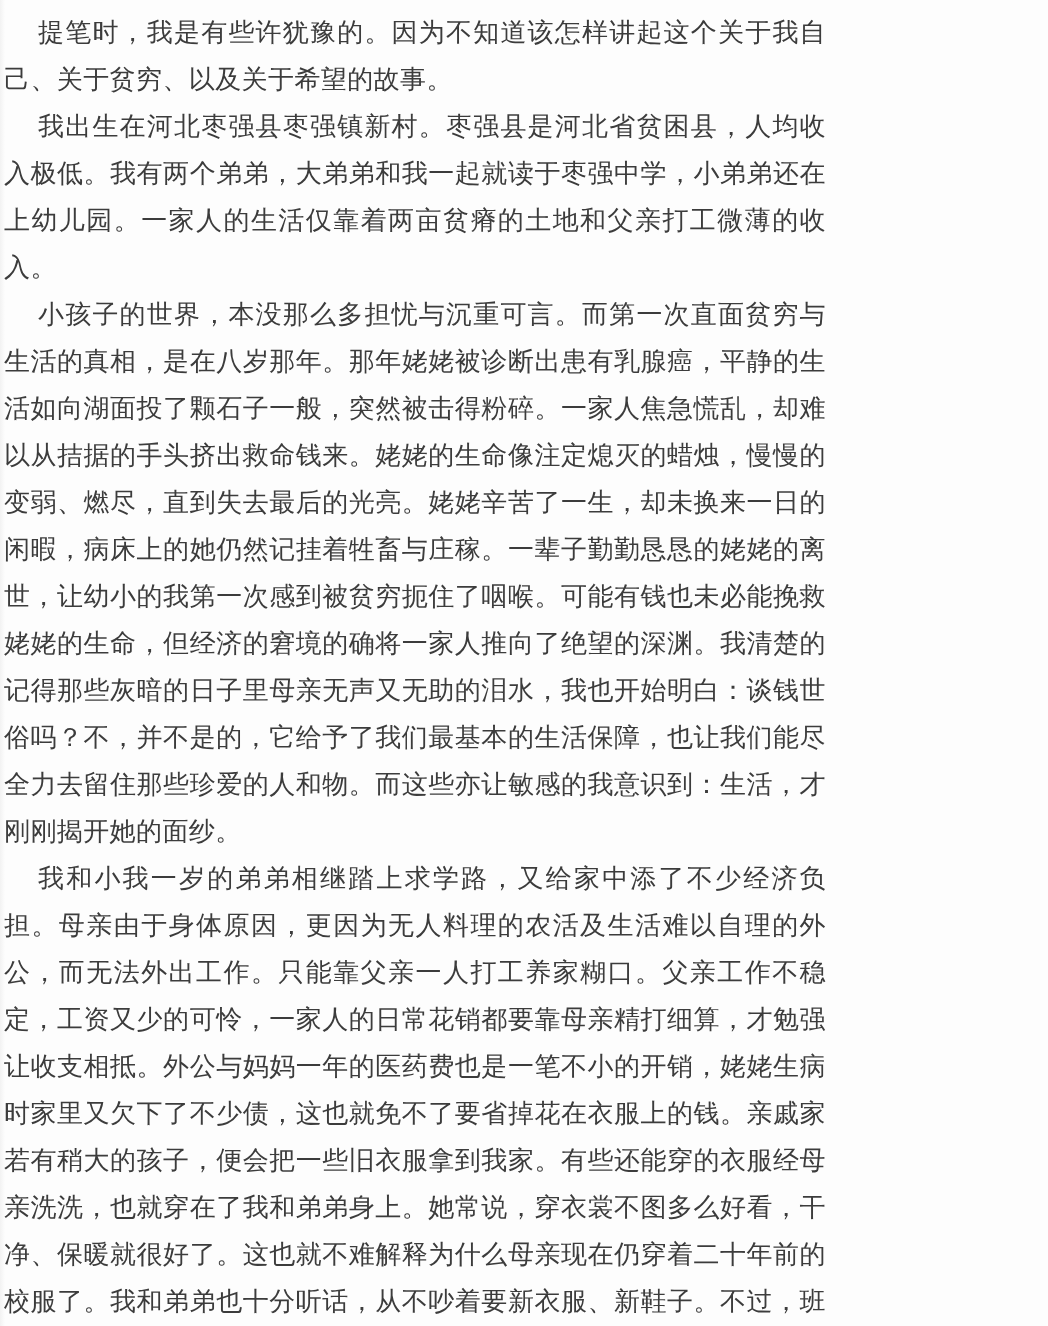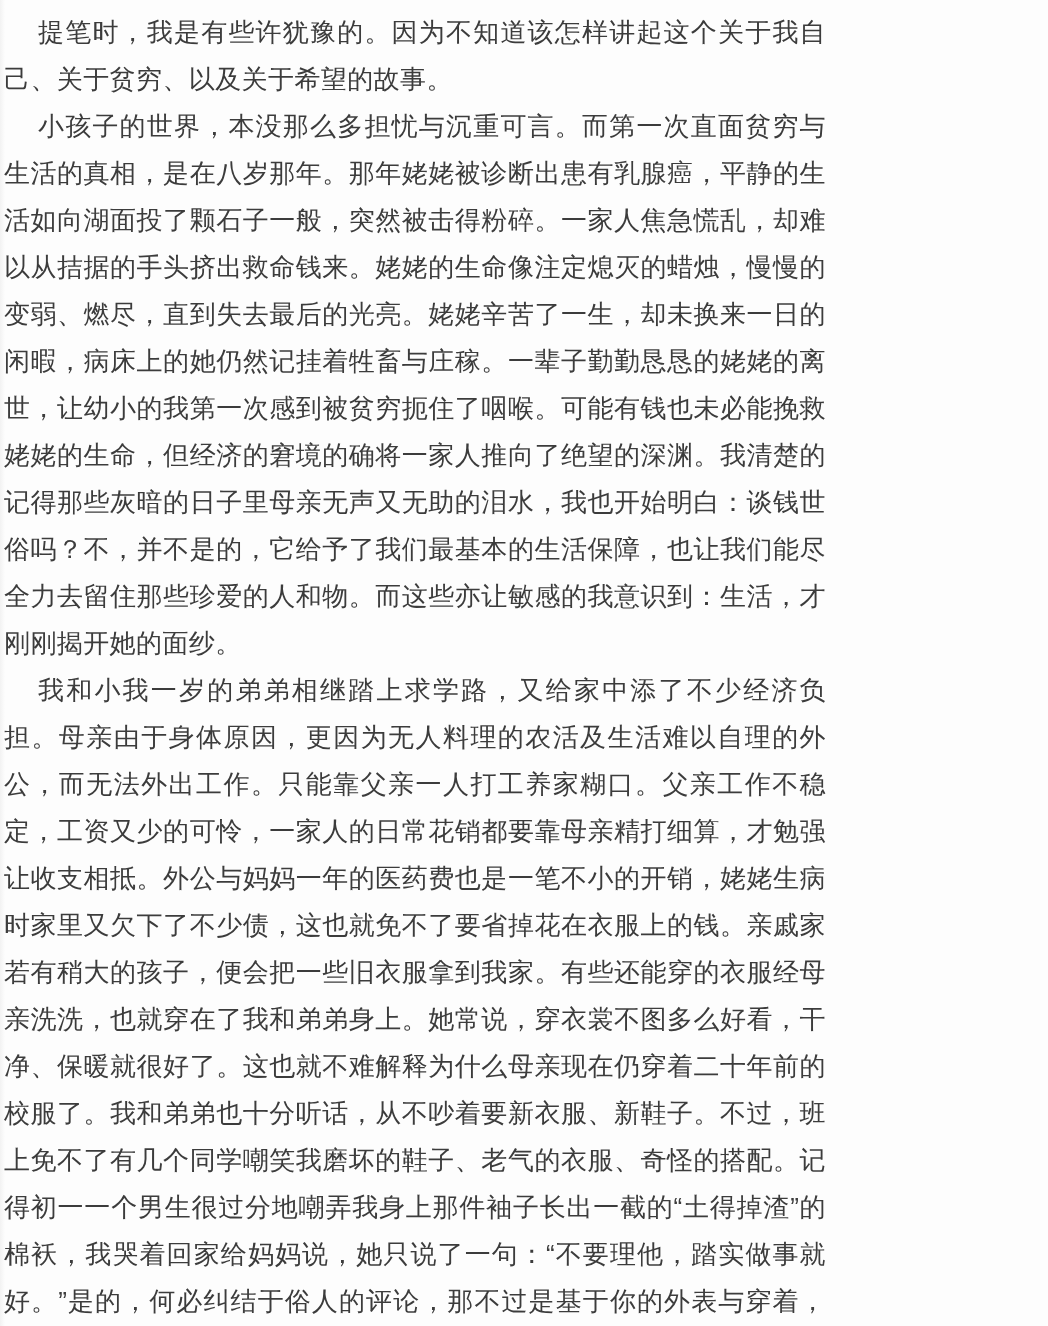--- a/index.html
+++ b/index.html
@@ -28,16 +28,17 @@
     text-indent: 34px;
     word-break: break-all;
   }
 </style>
 </head>
 <body>
 
 <div class="page">
   <div class="essay">
     <p>提笔时，我是有些许犹豫的。因为不知道该怎样讲起这个关于我自己、关于贫穷、以及关于希望的故事。</p>
+    <p>我出生在河北枣强县枣强镇新村。枣强县是河北省贫困县，人均收入极低。我有两个弟弟，大弟弟和我一起就读于枣强中学，小弟弟还在上幼儿园。一家人的生活仅靠着两亩贫瘠的土地和父亲打工微薄的收入。</p>
     <p>小孩子的世界，本没那么多担忧与沉重可言。而第一次直面贫穷与生活的真相，是在八岁那年。那年姥姥被诊断出患有乳腺癌，平静的生活如向湖面投了颗石子一般，突然被击得粉碎。一家人焦急慌乱，却难以从拮据的手头挤出救命钱来。姥姥的生命像注定熄灭的蜡烛，慢慢的变弱、燃尽，直到失去最后的光亮。姥姥辛苦了一生，却未换来一日的闲暇，病床上的她仍然记挂着牲畜与庄稼。一辈子勤勤恳恳的姥姥的离世，让幼小的我第一次感到被贫穷扼住了咽喉。可能有钱也未必能挽救姥姥的生命，但经济的窘境的确将一家人推向了绝望的深渊。我清楚的记得那些灰暗的日子里母亲无声又无助的泪水，我也开始明白：谈钱世俗吗？不，并不是的，它给予了我们最基本的生活保障，也让我们能尽全力去留住那些珍爱的人和物。而这些亦让敏感的我意识到：生活，才刚刚揭开她的面纱。</p>
     <p>我和小我一岁的弟弟相继踏上求学路，又给家中添了不少经济负担。母亲由于身体原因，更因为无人料理的农活及生活难以自理的外公，而无法外出工作。只能靠父亲一人打工养家糊口。父亲工作不稳定，工资又少的可怜，一家人的日常花销都要靠母亲精打细算，才勉强让收支相抵。外公与妈妈一年的医药费也是一笔不小的开销，姥姥生病时家里又欠下了不少债，这也就免不了要省掉花在衣服上的钱。亲戚家若有稍大的孩子，便会把一些旧衣服拿到我家。有些还能穿的衣服经母亲洗洗，也就穿在了我和弟弟身上。她常说，穿衣裳不图多么好看，干净、保暖就很好了。这也就不难解释为什么母亲现在仍穿着二十年前的校服了。我和弟弟也十分听话，从不吵着要新衣服、新鞋子。不过，班上免不了有几个同学嘲笑我磨坏的鞋子、老气的衣服、奇怪的搭配。记得初一一个男生很过分地嘲弄我身上那件袖子长出一截的“土得掉渣”的棉袄，我哭着回家给妈妈说，她只说了一句：“不要理他，踏实做事就好。”是的，何必纠结于俗人的评论，那不过是基于你的外表与穿着，若他无法看到你内里的自我，不睬他也罢。人生的路毕竟不是走给别人看的。那件衣服我穿了初中三年，那句话我也记到现在。</p>
   </div>
 </div>
 
 </body></html>

